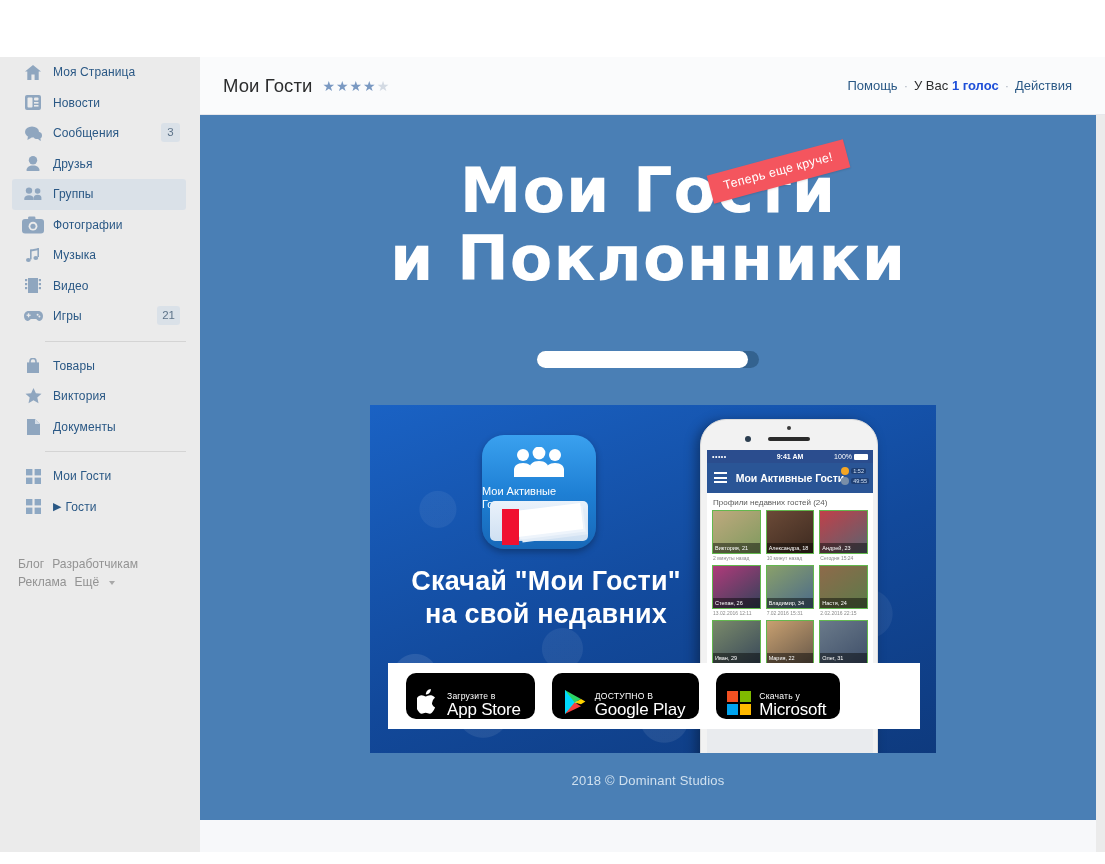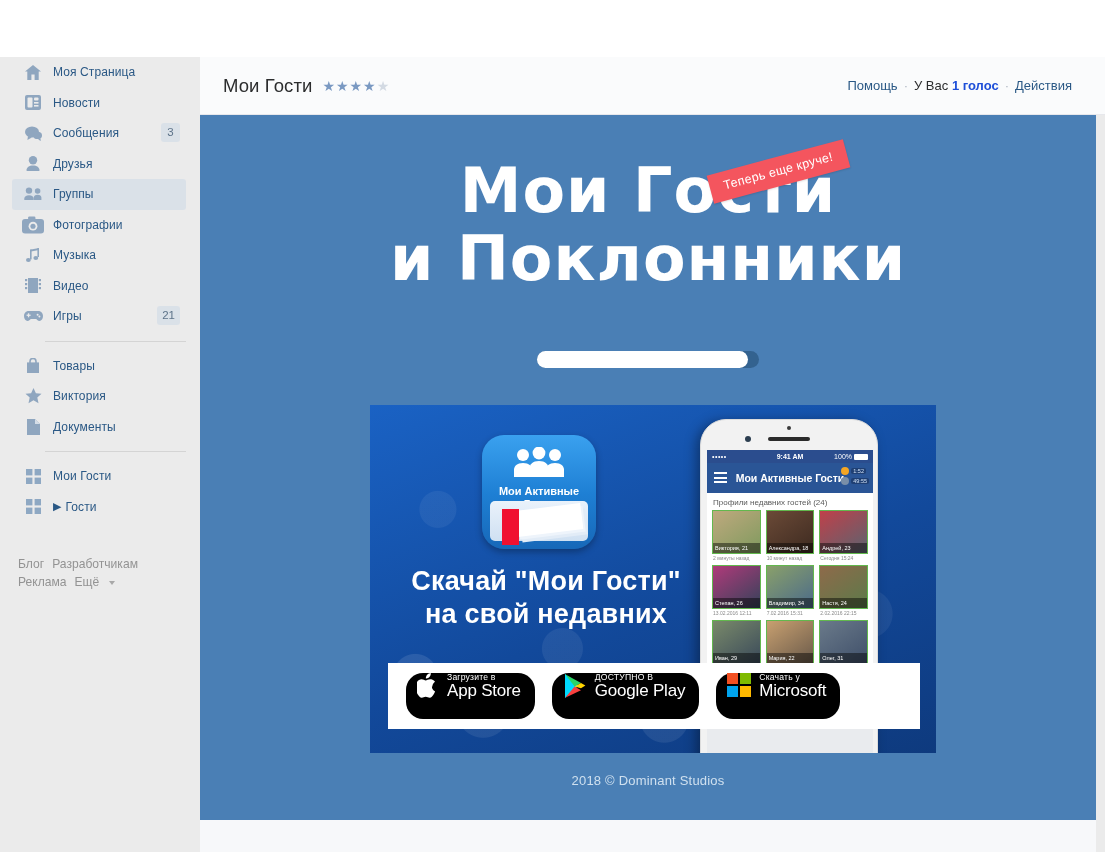--- a/index.html
+++ b/index.html
@@ -147,22 +147,22 @@
 
   #app-icon {
     position: absolute; left: 112px; top: 30px; width: 114px; height: 114px;
     border-radius: 22px;
     background: linear-gradient(180deg,#3aa1ef 0%,#1e7fd4 52%,#1768b8 100%);
     box-shadow: 0 3px 7px rgba(0,0,0,.3);
     overflow: hidden;
   }
   #app-icon .people { position: absolute; left: 50%; transform: translateX(-50%); top: 12px; }
   #app-icon .app-name {
-    position: absolute; left: 0; right: 0; top: 50px; text-align: center;
-    color: #ffffff; font-size: 11px; line-height: 13px; font-weight: bold;
+    position: absolute; left: 0; right: 0; top: 50px; text-align: left;
+    color: #ffffff; font-size: 11px; line-height: 13px; font-weight: normal;
   }
   #app-icon .pages {
     position: absolute; left: 8px; right: 8px; bottom: 8px; height: 40px;
     background: linear-gradient(180deg,#eaf2fb 0%,#cfe0f2 100%);
     border-radius: 5px;
   }
   #app-icon .papers {
     position: absolute; left: 26px; top: 6px; width: 66px; height: 26px;
     background: #ffffff; transform: rotate(-7deg);
     box-shadow: 2px 3px 0 #eef4fb, 4px 6px 0 #e2ecf7;
@@ -177,22 +177,22 @@
     color: #ffffff; font-size: 27px; line-height: 33px; font-weight: bold;
     letter-spacing: .2px;
   }
 
   #badges {
     position: absolute; left: 18px; top: 258px; width: 532px; height: 66px;
     background: #ffffff; display: flex; align-items: center; gap: 17px;
     padding-left: 18px;
   }
   .badge {
-    display: flex; align-items: flex-start; height: 46px; padding: 0 14px 0 11px;
-    background: #000000; border-radius: 17px; color: #ffffff; cursor: pointer;
+    display: flex; align-items: flex-end; height: 46px; padding: 0 14px 0 11px;
+    background: #000000; border-radius: 10px; color: #ffffff; cursor: pointer;
   }
   .badge .b-txt { margin-left: 8px; line-height: 1.05; }
   .badge .b-small { display: block; font-size: 8.6px; letter-spacing: .2px; }
   .badge .b-big { display: block; font-size: 17px; letter-spacing: -.2px; }
 
   
   #phone {
     position: absolute; left: 330px; top: 14px; width: 178px; height: 360px;
     background: #f2f2f2; border-radius: 26px;
     box-shadow: -4px 2px 12px rgba(0,0,0,.35);

